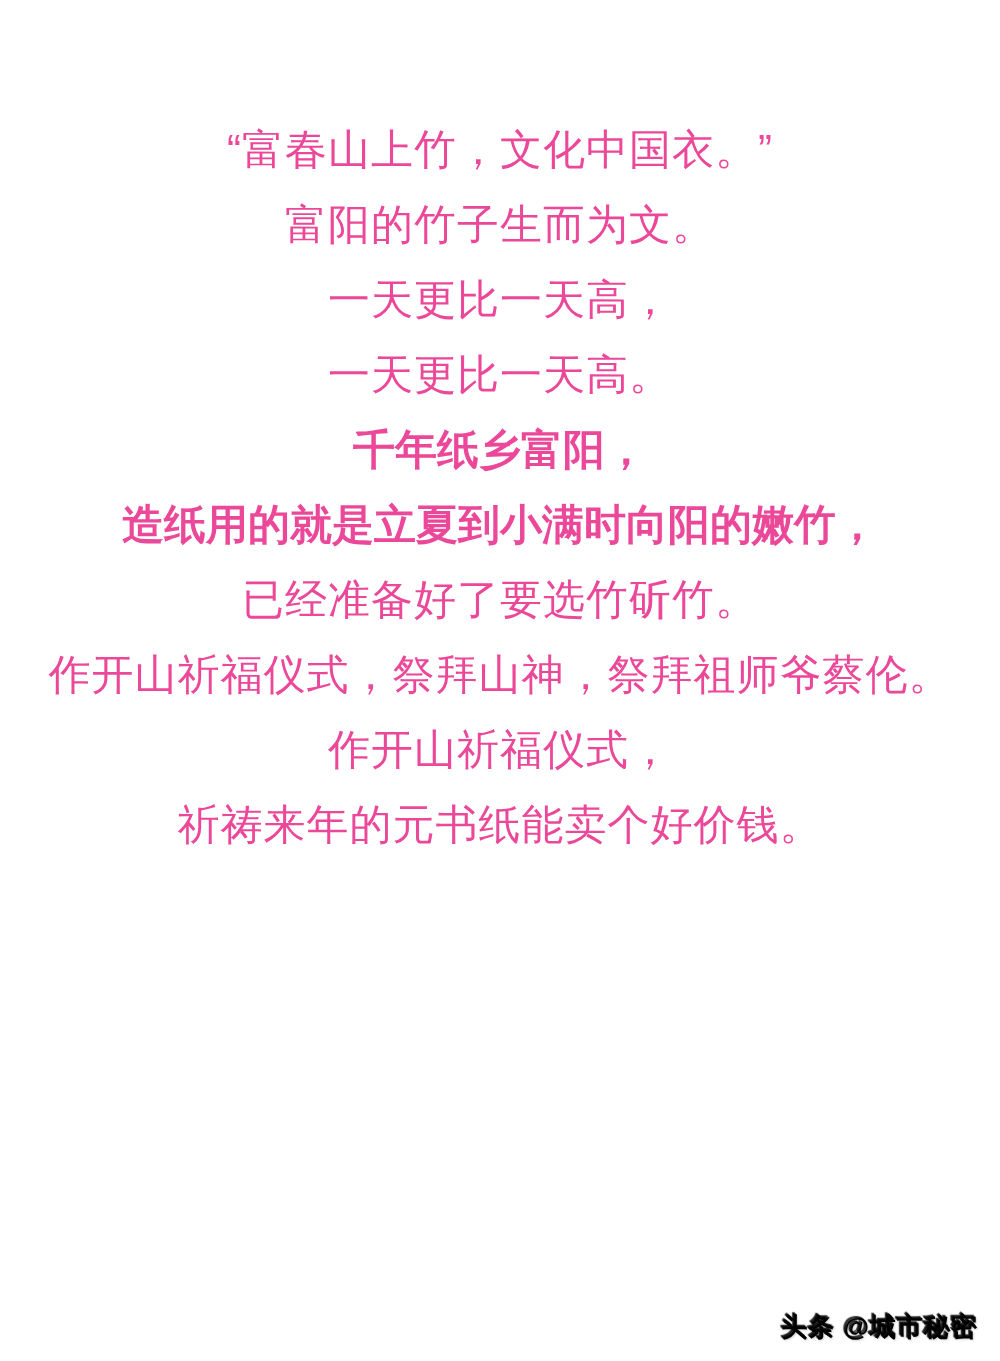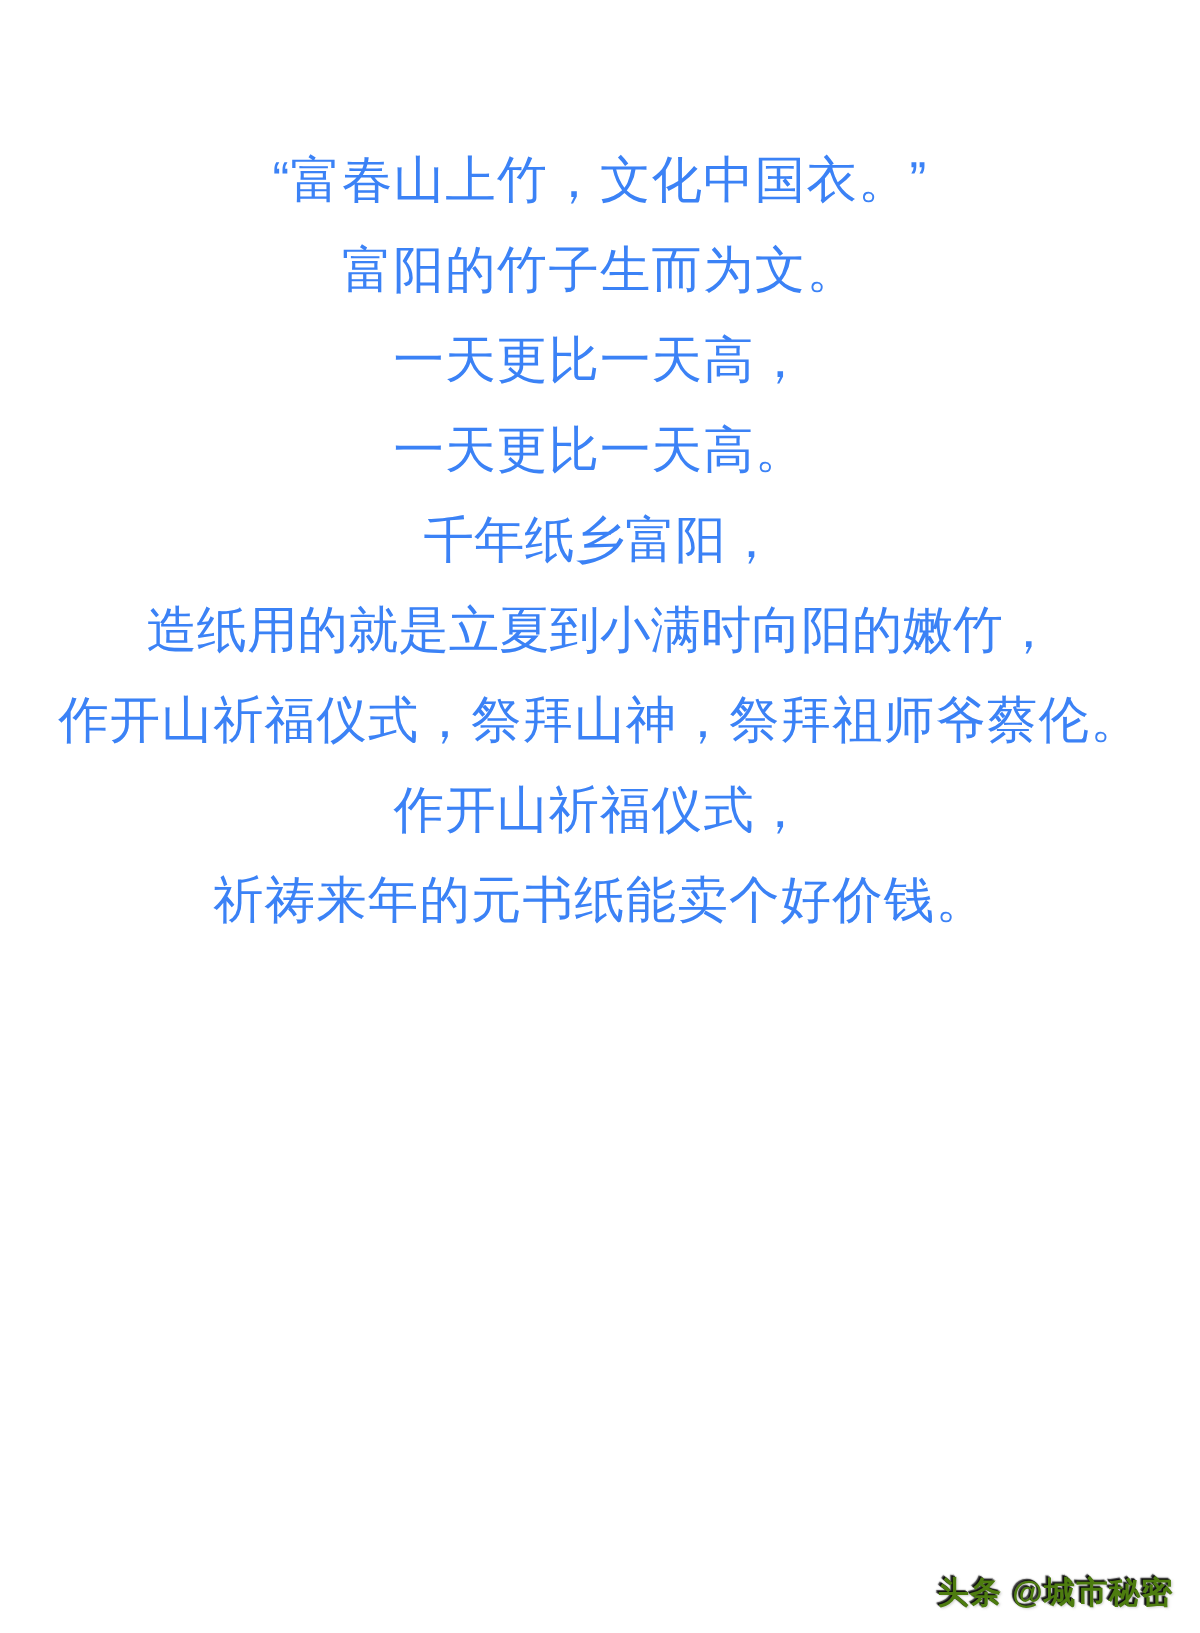--- a/index.html
+++ b/index.html
@@ -18,51 +18,52 @@
     position: absolute;
     top: 112px;
     left: 0;
     width: 1000px;
     text-align: center;
   }
   .line {
     font-size: 42px;
     line-height: 75px;
     font-weight: 300;
-    color: #3b82f6;
+    color: #ec4899;
     white-space: nowrap;
     letter-spacing: 1px;
   }
   .line.bold {
-    font-weight: 400;
+    font-weight: 700;
     letter-spacing: 0px;
   }
   .watermark {
     position: absolute;
     right: 22px;
     bottom: 16px;
     font-size: 26px;
     font-weight: 700;
     white-space: nowrap;
-    color: #4d7c0f;
+    color: #000000;
     letter-spacing: 1px;
     text-shadow:
       -2px -2px 1px rgba(0, 0, 0, 0.82),
       -1px -1px 0 rgba(0, 0, 0, 0.70),
       1px 1px 2px rgba(120, 120, 120, 0.35);
   }
 </style>
 </head>
 <body>
 
 <div class="article">
     <div class="line">“富春山上竹，文化中国衣。”</div>
     <div class="line">富阳的竹子生而为文。</div>
     <div class="line">一天更比一天高，</div>
     <div class="line">一天更比一天高。</div>
     <div class="line bold">千年纸乡富阳，</div>
     <div class="line bold">造纸用的就是立夏到小满时向阳的嫩竹，</div>
+    <div class="line">已经准备好了要选竹斫竹。</div>
     <div class="line">作开山祈福仪式，祭拜山神，祭拜祖师爷蔡伦。</div>
     <div class="line">作开山祈福仪式，</div>
     <div class="line">祈祷来年的元书纸能卖个好价钱。</div>
   </div>
 
 <div class="watermark">头条 @城市秘密</div>
 
 </body></html>

